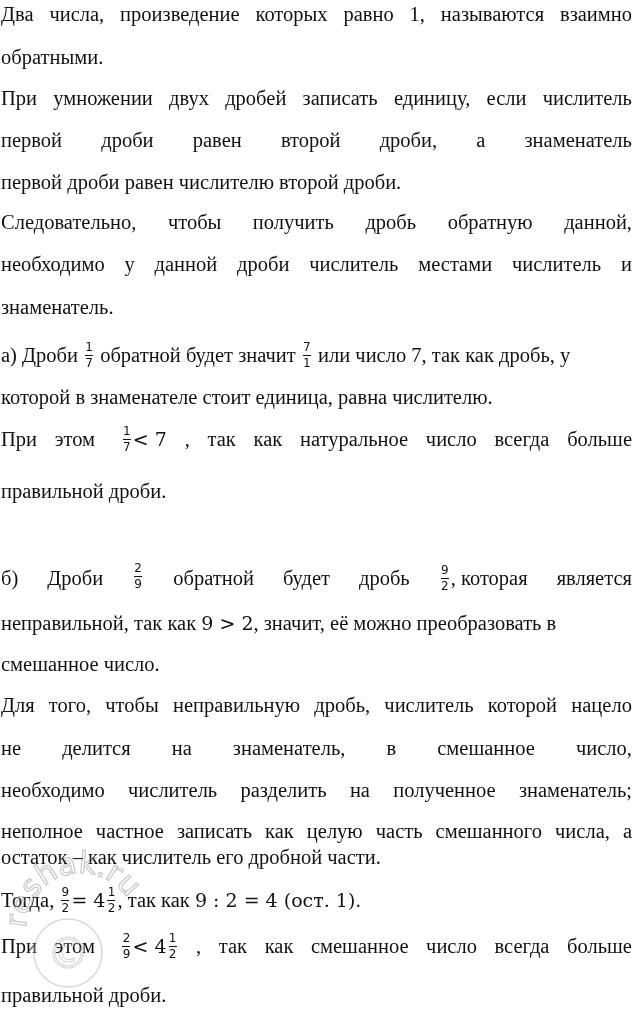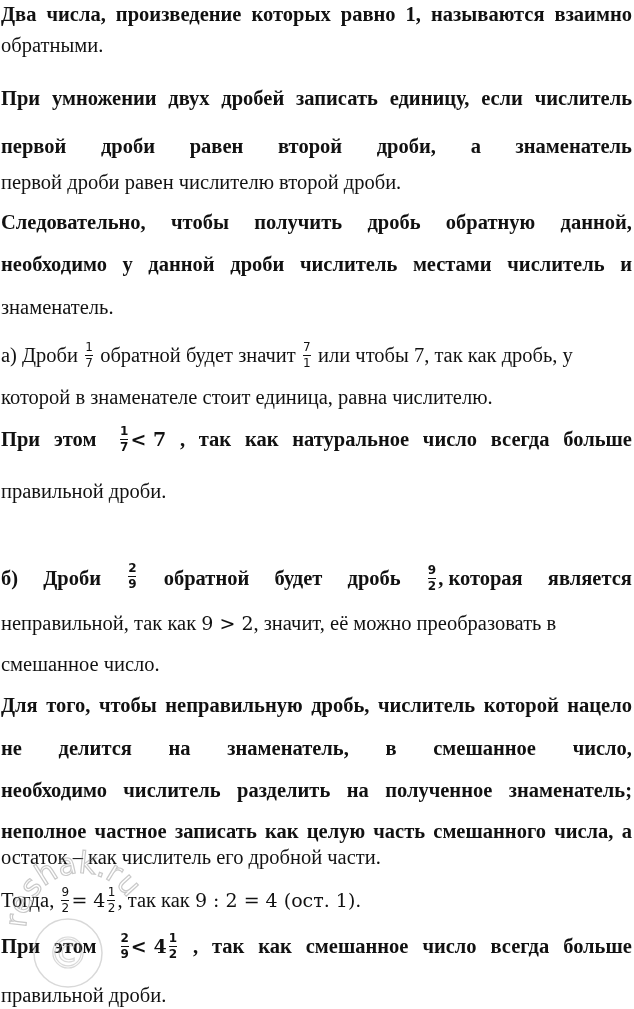--- a/index.html
+++ b/index.html
@@ -1,52 +1,52 @@
 <!DOCTYPE html>
 <html><head>
 <meta charset="utf-8">
 <style>
   html, body { margin: 0; padding: 0; background: #ffffff; }
   body { width: 634px; height: 1009px; position: relative; overflow: hidden;
          font-family: "Liberation Serif", "DejaVu Serif", serif; color: #111; }
   .line { position: absolute; left: 1px; right: 2px; font-size: 20.5px; line-height: 28px;
           white-space: nowrap; }
-  .just { display: flex; justify-content: space-between; font-weight: bold; }
+  .just { display: flex; justify-content: space-between; }
   .frac { display: inline-flex; flex-direction: column; align-items: center; vertical-align: middle;
           font-family: "DejaVu Sans", sans-serif; font-size: 12px; line-height: 13px; margin: 0 2px; position: relative; top: -2px; }
   .frac .bar { width: 8px; height: 1px; background: #111; margin: 1px 0; }
   .math { font-family: "DejaVu Serif", serif; font-size: 19px; }
   .watermark { position: absolute; left: 8px; top: 848px; width: 140px; height: 150px; pointer-events: none; opacity: 0.45; }
 </style>
 </head>
 <body>
 
 <div class="line just" style="top:0px">
   <span>Два</span>
   <span>числа,</span>
   <span>произведение</span>
   <span>которых</span>
   <span>равно</span>
   <span>1,</span>
   <span>называются</span>
   <span>взаимно</span>
 </div>
-<div class="line" style="top:31px">обратными.</div>
+<div class="line" style="top:43px">обратными.</div>
 
 <div class="line just" style="top:84px">
   <span>При</span>
   <span>умножении</span>
   <span>двух</span>
   <span>дробей</span>
   <span>записать</span>
   <span>единицу,</span>
   <span>если</span>
   <span>числитель</span>
 </div>
-<div class="line just" style="top:132px">
+<div class="line just" style="top:126px">
   <span>первой</span>
   <span>дроби</span>
   <span>равен</span>
   <span>второй</span>
   <span>дроби,</span>
   <span>а</span>
   <span>знаменатель</span>
 </div>
 <div class="line" style="top:168px">первой дроби равен числителю второй дроби.</div>
 
@@ -76,21 +76,21 @@
       <span>1</span>
       <span class="bar"></span>
       <span>7</span>
     </span>
   <span>обратной будет значит</span>
   <span class="frac">
       <span>7</span>
       <span class="bar"></span>
       <span>1</span>
     </span>
-  <span>или чтобы 7, так как дробь, у</span>
+  <span>или число 7, так как дробь, у</span>
 </div>
 <div class="line" style="top:383px">которой в знаменателе стоит единица, равна числителю.</div>
 <div class="line just" style="top:425px">
   <span>При</span>
   <span>этом</span>
   <span style="margin-left:8px"><span class="frac">
         <span>1</span>
         <span class="bar"></span>
         <span>7</span>
       </span><span class="math">&lt; 7</span></span>

